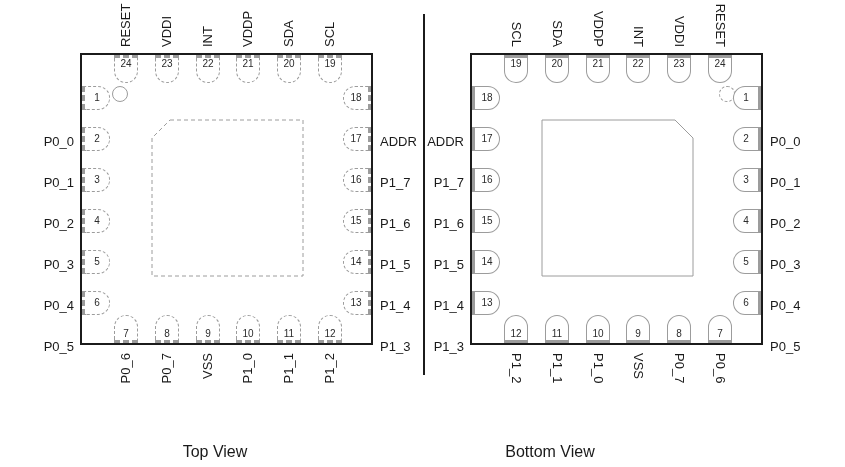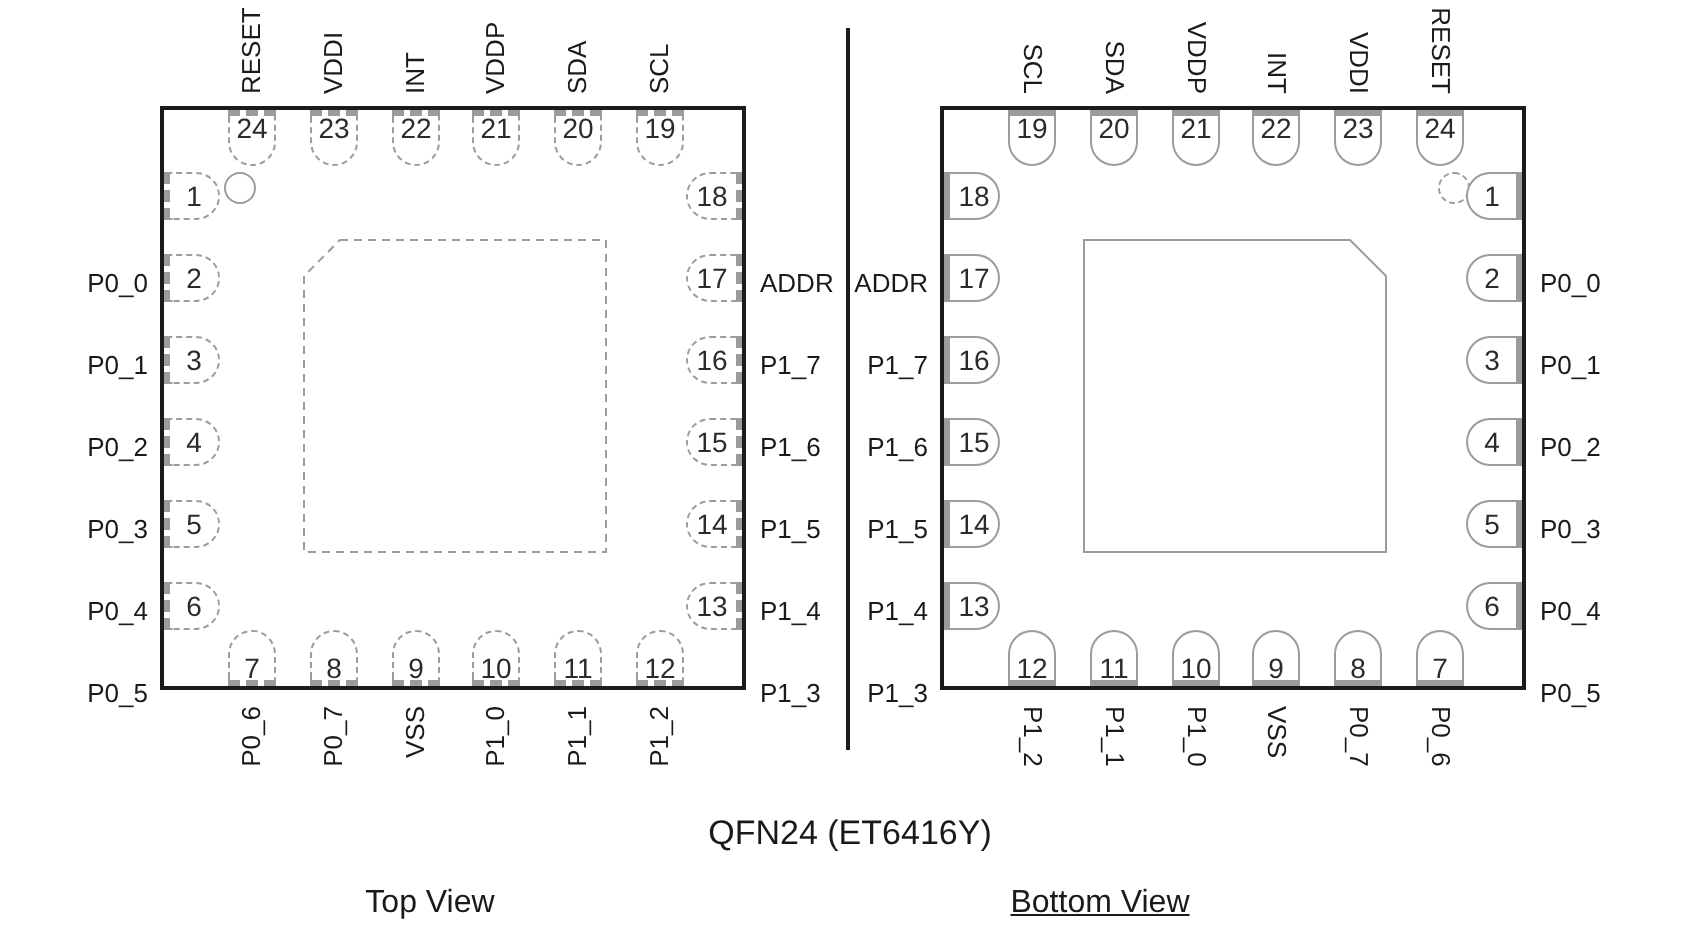--- a/index.html
+++ b/index.html
@@ -7,30 +7,30 @@
     position:relative;width:845px;height:467px;background:#ffffff;overflow:hidden;
     font-family:"Liberation Sans", sans-serif;color:#1a1a1a;
   }
   .chip{position:absolute;border:2px solid #1b1b1b;background:#fff;box-sizing:border-box;}
   .pad{position:absolute;border:1px solid #9c9c9c;background:#fff;box-sizing:border-box;
        display:flex;justify-content:center;align-items:center;}
   .pad-left  {border-left:none;border-radius:0 12px 12px 0;width:28px;height:24px;left:0;}
   .pad-right {border-right:none;border-radius:12px 0 0 12px;width:28px;height:24px;right:0;}
   .pad-top   {border-top:none;border-radius:0 0 12px 12px;width:24px;height:28px;top:0;align-items:flex-start;padding-top:1px;}
   .pad-bottom{border-bottom:none;border-radius:12px 12px 0 0;width:24px;height:28px;bottom:0;align-items:flex-end;padding-bottom:1px;}
-  .num{font-size:14px;color:#2b2b2b;line-height:10px;}
+  .num{font-size:10px;color:#2b2b2b;line-height:10px;}
   .slabel{position:absolute;font-size:13px;line-height:14px;white-space:nowrap;margin-top:44px;}
   .vlabel{position:absolute;writing-mode:vertical-rl;font-size:13px;white-space:nowrap;line-height:14px;}
   .indicator{position:absolute;width:16px;height:16px;border:1px solid #9c9c9c;border-radius:50%;box-sizing:border-box;background:#fff;}
   .diepad{position:absolute;left:0;top:0;pointer-events:none;}
   #divider{position:absolute;left:423px;top:14px;width:2px;height:361px;background:#1b1b1b;}
   #pkg-title{position:absolute;left:425px;top:407px;transform:translateX(-50%);font-size:17px;}
   .caption{position:absolute;top:443px;transform:translateX(-50%);font-size:16px;}
   #caption-top{left:215px;}
-  #caption-bottom{left:550px;text-decoration:underline;}
+  #caption-bottom{left:550px;}
 </style>
 </head>
 <body>
 
 <div id="canvas">
   <div id="diagram">
       <div class="chip" style="left: 80px; top: 53px; width: 293px; height: 292px; border-color: rgb(27, 27, 27);">
         <svg width="289" height="288" class="diepad">
           <polygon points="88,65 221,65 221,221 70,221 70,83" fill="none" stroke="#9c9c9c" stroke-dasharray="4 3"></polygon>
         </svg>
@@ -229,16 +229,15 @@
       <div class="vlabel" style="left: 679px; top: 47px; transform: translate(-50%, -100%);">VDDI</div>
       <div class="vlabel" style="left: 720px; top: 47px; transform: translate(-50%, -100%);">RESET</div>
       <div class="vlabel" style="left: 516px; top: 353px; transform: translate(-50%, 0px);">P1_2</div>
       <div class="vlabel" style="left: 557px; top: 353px; transform: translate(-50%, 0px);">P1_1</div>
       <div class="vlabel" style="left: 598px; top: 353px; transform: translate(-50%, 0px);">P1_0</div>
       <div class="vlabel" style="left: 638px; top: 353px; transform: translate(-50%, 0px);">VSS</div>
       <div class="vlabel" style="left: 679px; top: 353px; transform: translate(-50%, 0px);">P0_7</div>
       <div class="vlabel" style="left: 720px; top: 353px; transform: translate(-50%, 0px);">P0_6</div>
     </div>
   <div id="divider"></div>
-  <div id="pkg-title">QFN24 (ET6416Y)</div>
   <div id="caption-top" class="caption">Top View</div>
   <div id="caption-bottom" class="caption">Bottom View</div>
 </div>
 
 </body></html>

